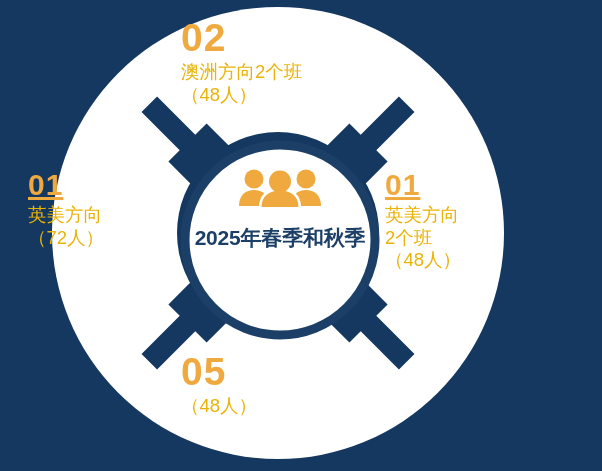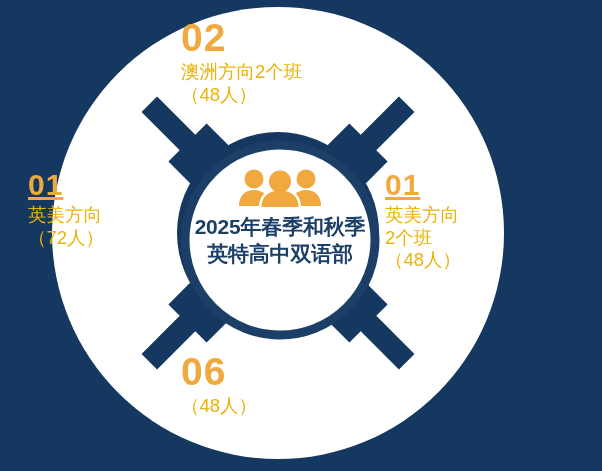--- a/index.html
+++ b/index.html
@@ -75,20 +75,21 @@
   #center-block {
     position: absolute;
     left: 176px;
     top: 150px;
     width: 208px;
     height: 186px;
     display: flex;
     flex-direction: column;
     align-items: center;
     justify-content: flex-start;
+    gap: 11px;
   }
 
   #people-icon {
     margin-top: 17px;
     margin-bottom: 6px;
   }
 
   #center-text {
     text-align: center;
     color: #1b3f66;
@@ -146,39 +147,38 @@
     </div>
 
     <div class="seg" id="seg-right">
       <span class="num">01</span>
       <span class="line">英美方向</span>
       <span class="line">2个班</span>
       <span class="line">（48人）</span>
     </div>
 
     <div class="seg" id="seg-bottom">
-      <span class="num">06</span>
+      <span class="num">05</span>
       <span class="line">（48人）</span>
     </div>
 
     <div id="center-block">
       <svg id="people-icon" width="86" height="40" viewBox="0 0 86 40">
 
         <circle cx="17" cy="12" r="9.5" fill="#efa93e"></circle>
         <path d="M 2 39 C 2 27.5 9 23 17 23 C 25 23 32 27.5 32 39 Z" fill="#efa93e"></path>
 
         <circle cx="69" cy="12" r="9.5" fill="#efa93e"></circle>
         <path d="M 54 39 C 54 27.5 61 23 69 23 C 77 23 84 27.5 84 39 Z" fill="#efa93e"></path>
 
         <circle cx="43" cy="14" r="13" fill="#ffffff"></circle>
         <path d="M 22 40 C 22 27 31 21.5 43 21.5 C 55 21.5 64 27 64 40 Z" fill="#ffffff"></path>
         <circle cx="43" cy="14.5" r="11" fill="#efa93e"></circle>
         <path d="M 24.5 40 C 24.5 28.5 33 23.5 43 23.5 C 53 23.5 61.5 28.5 61.5 40 Z" fill="#efa93e"></path>
       </svg>
 
       <div id="center-text">
         <span class="cline">2025年春季和秋季</span>
-        <span class="cline">英特高中双语部</span>
       </div>
     </div>
 
   </div>
 </div>
 
 </body></html>

